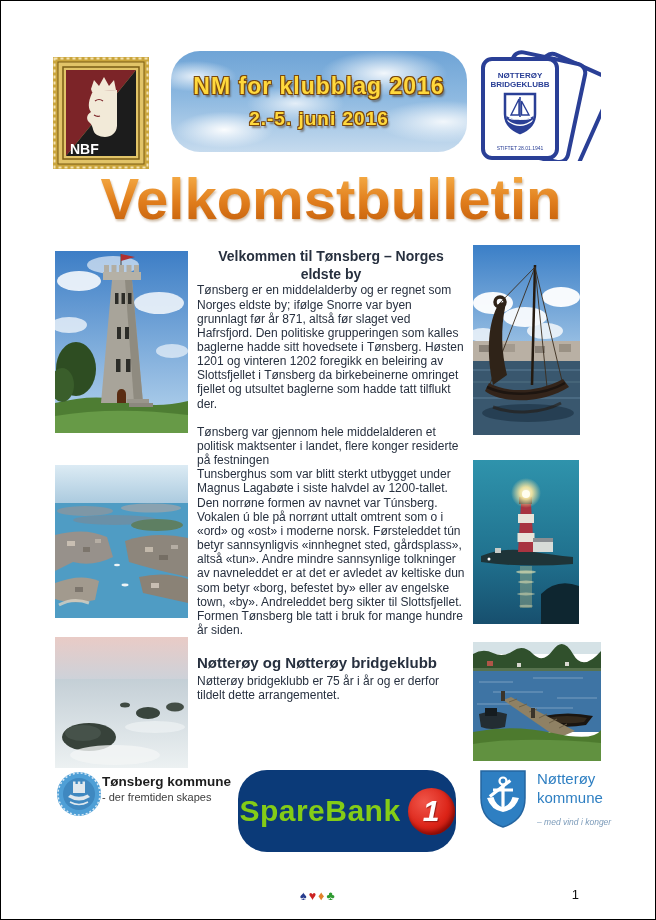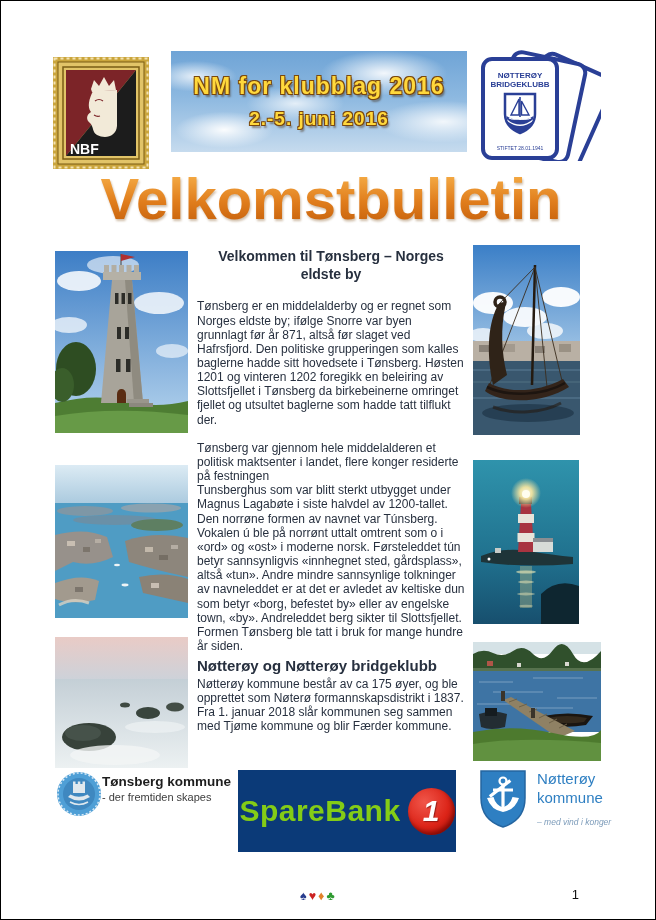--- a/index.html
+++ b/index.html
@@ -1,21 +1,21 @@
 <!DOCTYPE html>
 <html><head>
 <meta charset="utf-8">
 <style>
   html,body{margin:0;padding:0;background:#888;}
   .page{
     position:relative; width:656px; height:920px; margin:0 auto;
     background:#fff; border:1px solid #000; box-sizing:border-box;
     font-family:"Liberation Sans", sans-serif; overflow:hidden; color:#27303f;
   }
-  .abs{position:absolute;}
+  .abs{position:absolute;border-radius:29px;}
   
   .banner{
     left:170px; top:50px; width:296px; height:101px;
     display:flex; flex-direction:column; align-items:center; justify-content:center;
     background:
       radial-gradient(70px 26px at 18% 78%, rgba(255,255,255,.95), transparent 70%),
       radial-gradient(90px 32px at 72% 22%, rgba(255,255,255,.9), transparent 70%),
       radial-gradient(70px 24px at 42% 52%, rgba(255,255,255,.75), transparent 70%),
       radial-gradient(95px 30px at 92% 70%, rgba(255,255,255,.85), transparent 70%),
       radial-gradient(60px 22px at 8% 25%, rgba(255,255,255,.8), transparent 70%),
@@ -32,24 +32,24 @@
   
   .title{
     left:3px; top:164px; width:100%; text-align:center;
     font-size:58px; font-weight:bold;
     background:linear-gradient(180deg,#f7b049 10%,#e07d1c 55%,#c25c09 95%);
     -webkit-background-clip:text; background-clip:text; color:transparent;
     filter:drop-shadow(1px 2px 1px rgba(120,70,10,.35));
   }
   
   .article{left:196px; top:246px; width:268px; font-size:12px; line-height:1.18;}
-  .article .h1{font-size:14px; font-weight:bold; text-align:center; margin:0 0 16px 0; line-height:1.3;}
+  .article .h1{font-size:14px; font-weight:bold; text-align:center; margin:0 0 0 0; line-height:1.3;}
   .article .h2{font-size:15px; font-weight:bold; margin:2px 0 2px 0;}
   .article p{margin:0 0 14px 0; white-space:pre-line;}
-  .article p.tight{margin-bottom:4px;}
+  .article p.tight{margin-bottom:17px;}
   
   .photo{display:block;}
   .photo svg{display:block;}
   
   .sp-tonsberg{left:55px; top:770px; display:flex; align-items:flex-start; }
   .sp-tonsberg .tk-name{font-size:13.5px; font-weight:bold; color:#1d1d1d; margin-top:3px;}
   .sp-tonsberg .tk-tag{font-size:11px; color:#3c3c3c; margin-top:2px;}
   .sp-sparebank{
     left:237px; top:769px; width:218px; height:82px;
     background:#0b3a78; display:flex; align-items:center; justify-content:center;
@@ -219,21 +219,21 @@
   </div>
 
   <div class="abs article">
     <div class="h1">Velkommen til Tønsberg – Norges eldste by</div>
     <p>Tønsberg er en middelalderby og er regnet som Norges eldste by; ifølge Snorre var byen grunnlagt før år 871, altså før slaget ved Hafrsfjord. Den politiske grupperingen som kalles baglerne hadde sitt hovedsete i Tønsberg. Høsten 1201 og vinteren 1202 foregikk en beleiring av Slottsfjellet i Tønsberg da birkebeinerne omringet fjellet og utsultet baglerne som hadde tatt tilflukt der.</p>
     <p class="tight">Tønsberg var gjennom hele middelalderen et politisk maktsenter i landet, flere konger residerte på festningen
 Tunsberghus som var blitt sterkt utbygget under Magnus Lagabøte i siste halvdel av 1200-tallet.
 Den norrøne formen av navnet var Túnsberg.
 Vokalen ú ble på norrønt uttalt omtrent som o i «ord» og «ost» i moderne norsk. Førsteleddet tún betyr sannsynligvis «innhegnet sted, gårdsplass», altså «tun». Andre mindre sannsynlige tolkninger av navneleddet er at det er avledet av keltiske dun som betyr «borg, befestet by» eller av engelske town, «by». Andreleddet berg sikter til Slottsfjellet. Formen Tønsberg ble tatt i bruk for mange hundre år siden.</p>
     <div class="h2">Nøtterøy og Nøtterøy bridgeklubb</div>
-    <p>Nøtterøy kommune består av ca 175 øyer, og ble opprettet som Nøterø formannskapsdistrikt i 1837. Fra 1. januar 2018 slår kommunen seg sammen med Tjøme kommune og blir Færder kommune.</p>
+    <p>Nøtterøy bridgeklubb er 75 år i år og er derfor tildelt dette arrangementet.</p>
   </div>
 
   <div class="abs photo" style="left:472px; top:244px;">
     <svg width="107" height="190" viewBox="0 0 107 190">
       <defs>
           <linearGradient id="shSky" x1="0" y1="0" x2="0" y2="1">
         <stop offset="0" stop-color="#3b7fc7"></stop>
             <stop offset="1" stop-color="#aacbe8"></stop>
           </linearGradient>
         </defs>

